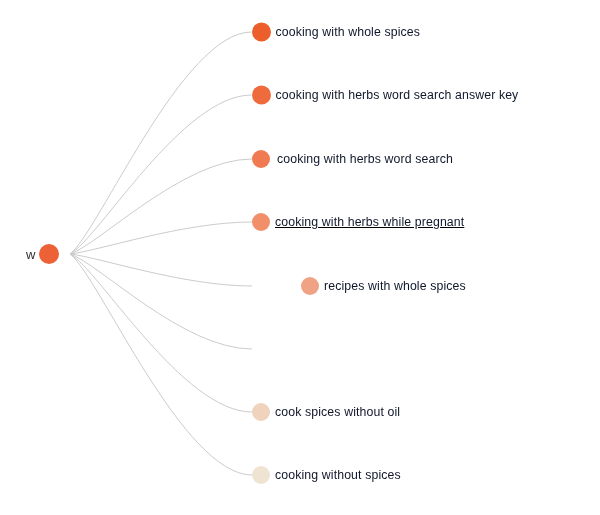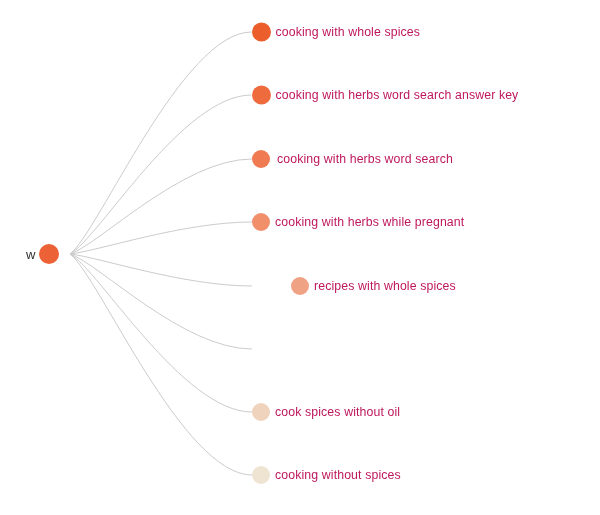--- a/index.html
+++ b/index.html
@@ -41,21 +41,21 @@
     align-items: center;
     white-space: nowrap;
   }
   .node-dot {
     display: block;
     border-radius: 50%;
     flex: 0 0 auto;
   }
   .node-label {
     font-size: 12.3px;
-    color: #be185d;
+    color: #0f172a;
     line-height: 1;
     letter-spacing: 0.01em;
   }
   .root-group {
     position: absolute;
     transform: translateY(-50%);
     display: flex;
     align-items: center;
     white-space: nowrap;
   }
@@ -92,25 +92,25 @@
         <span class="node-label" style="margin-left: 5px;">cooking with whole spices</span>
       </div>
       <div class="node-group" style="left: 251.5px; top: 95px;">
         <span class="node-dot" style="width: 19px; height: 19px; background: rgb(238, 107, 62);"></span>
         <span class="node-label" style="margin-left: 5px;">cooking with herbs word search answer key</span>
       </div>
       <div class="node-group" style="left: 252px; top: 159px;">
         <span class="node-dot" style="width: 18px; height: 18px; background: rgb(240, 122, 81);"></span>
         <span class="node-label" style="margin-left: 7px;">cooking with herbs word search</span>
       </div>
-      <div class="node-group" style="left: 252px; top: 222px;">
+      <div class="node-group" style="left: 252px; top: 222px; text-decoration: underline;">
         <span class="node-dot" style="width: 18px; height: 18px; background: rgb(242, 143, 107);"></span>
         <span class="node-label" style="margin-left: 5px;">cooking with herbs while pregnant</span>
       </div>
-      <div class="node-group" style="left: 248px; top: 286px; padding-left: 43px;">
+      <div class="node-group" style="left: 258px; top: 286px; padding-left: 43px;">
         <span class="node-dot" style="width: 18px; height: 18px; background: rgb(240, 162, 133);"></span>
         <span class="node-label" style="margin-left: 5px;">recipes with whole spices</span>
       </div>
       <div class="node-group" style="left: 252px; top: 412px;">
         <span class="node-dot" style="width: 18px; height: 18px; background: rgb(240, 211, 189);"></span>
         <span class="node-label" style="margin-left: 5px;">cook spices without oil</span>
       </div>
       <div class="node-group" style="left: 252px; top: 475px;">
         <span class="node-dot" style="width: 18px; height: 18px; background: rgb(239, 227, 210);"></span>
         <span class="node-label" style="margin-left: 5px;">cooking without spices</span>

